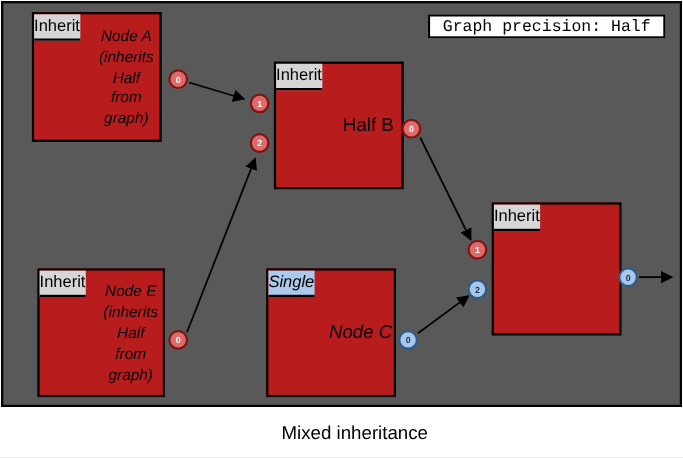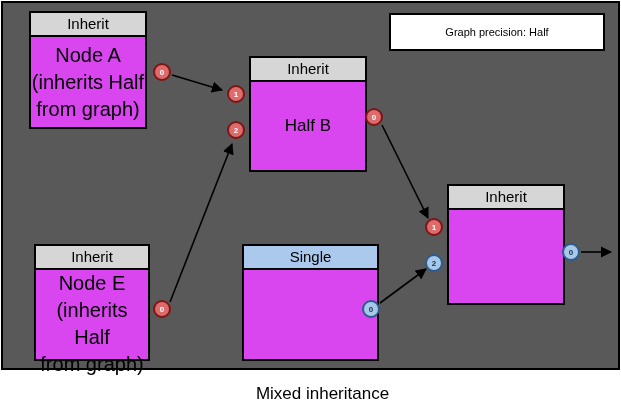--- a/index.html
+++ b/index.html
@@ -6,38 +6,38 @@
   .figure {
     position:relative; width:621px; height:416px; background:#ffffff;
     font-family:"Liberation Sans", sans-serif; color:#000; overflow:hidden;
   }
   .canvas {
     position:absolute; left:1px; top:1px; width:619px; height:369px;
     background:#595959; border:2px solid #000; box-sizing:border-box;
   }
   .edges { position:absolute; left:0; top:0; width:615px; height:365px; pointer-events:none; }
   .banner {
-    position:absolute; left:386px; top:10px; width:216px; height:38px;
+    position:absolute; left:386px; top:10px; width:216px; height:22px;
     background:#ffffff; border:2px solid #000; box-sizing:border-box;
-    display:flex; align-items:center; justify-content:center; font-size:11px;
+    display:flex; align-items:center; justify-content:center; font-size:15px;font-family:Liberation Mono, monospace;
   }
   .node {
-    position:absolute; background:#d946ef; border:2px solid #000; box-sizing:border-box;
-    display:flex; flex-direction:column; text-align:center;
+    position:absolute; background:#b91c1c; border:2px solid #000; box-sizing:border-box;
+    display:flex; flex-direction:row; text-align:center;gap:12px;
   }
   .node-header {
     height:22px; line-height:22px; font-size:15px;
     border-bottom:2px solid #000; background:#d6d6d6; flex:0 0 auto;
   }
   .node-header.single { background:#aac9ec; }
   .node-body {
     flex:1 1 auto; display:flex; align-items:center; justify-content:center;
     white-space:pre-line; line-height:1.35;
   }
-  .body-sm { font-size:20px; }
+  .body-sm { font-size:14px;font-style:italic; }
   .body-md { font-size:15px; }
   .body-lg { font-size:17px; }
   .port {
     position:absolute; width:18px; height:18px; border-radius:50%;
     box-sizing:border-box; border:2px solid; display:flex; align-items:center;
     justify-content:center; font-size:8px; font-weight:bold; z-index:2;
   }
   .port-half   { background:#dd6b6b; border-color:#7e1515; color:#ffffff; }
   .port-single { background:#a8c8ea; border-color:#2b5d8c; color:#14324e; }
   .caption {
@@ -73,22 +73,23 @@
       <div class="node-body body-sm">Node A
 (inherits Half
 from graph)</div>
     </div>
 
     <div class="node" style="left:246px; top:53px; width:118px; height:116px;">
       <div class="node-header">Inherit</div>
       <div class="node-body body-lg">Half B</div>
     </div>
 
-    <div class="node" style="left:239px; top:241px; width:137px; height:117px;">
+    <div class="node" style="left:239px; top:241px; width:118px; height:117px;font-style:italic;">
       <div class="node-header single">Single</div>
+      <div class="node-body body-lg">Node C</div>
     </div>
 
     <div class="node" style="left:444px; top:181px; width:118px; height:121px;">
       <div class="node-header">Inherit</div>
     </div>
 
     <div class="node" style="left:31px; top:241px; width:116px; height:117px;">
       <div class="node-header">Inherit</div>
       <div class="node-body body-sm">Node E
 (inherits Half

